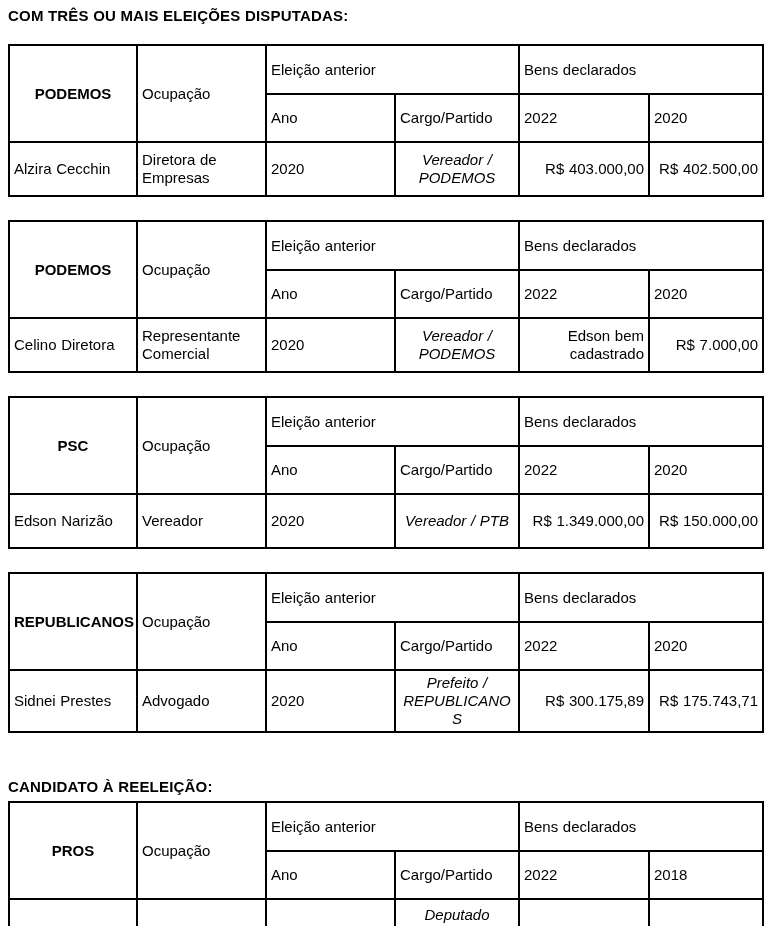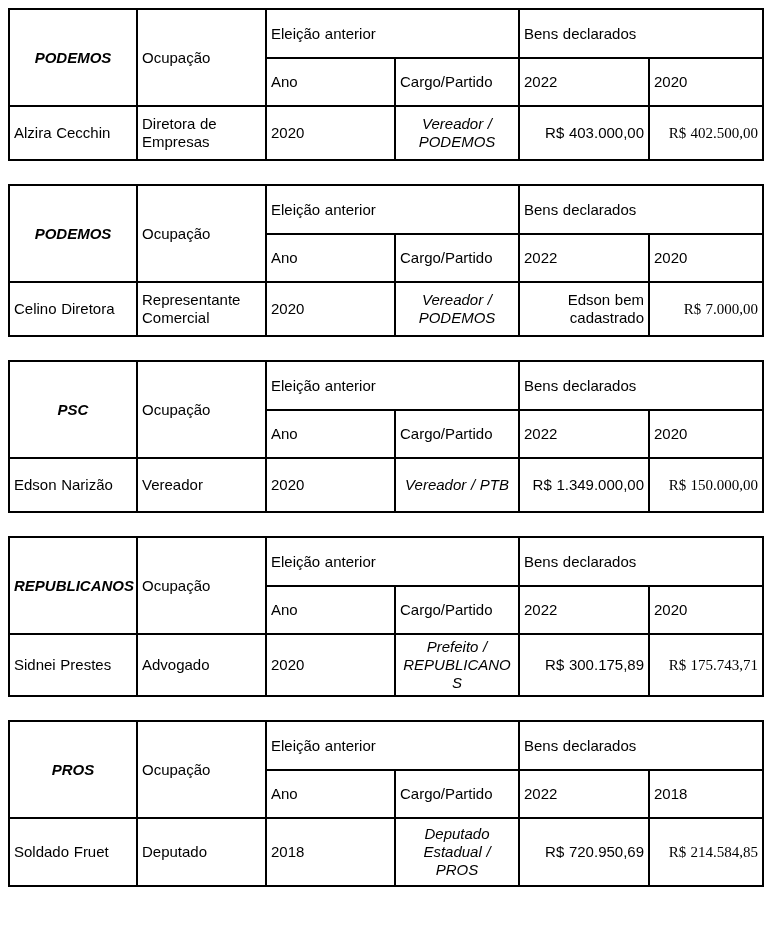--- a/index.html
+++ b/index.html
@@ -52,21 +52,20 @@
   col.col5 { width: 130px; }
   col.col6 { width: 114px; }
 
   tr.r-head1 td { height: 43px; }
   tr.r-head2 td { height: 42px; }
   tr.r-data  td { height: 48px; }
 
   .c-party {
     font-weight: bold;
     text-align: center;
-    font-style: italic;
   }
   .c-center { text-align: left; }
   .c-left {
     text-align: left;
     padding-left: 8px;
     border-radius: 9px;
   }
   .c-office {
     text-align: center;
     overflow-wrap: anywhere;
@@ -74,27 +73,27 @@
     padding: 2px 10px;
     font-style: italic;
   }
   .c-m1 {
     text-align: right;
     padding: 2px 9px 2px 7px;
   }
   .c-m2 {
     text-align: right;
     padding: 2px 5px 2px 4px;
-    font-family: Liberation Serif, serif;
   }
 </style>
 </head>
 <body>
 
 <div class="page">
+  <h2 class="section-heading">COM TRÊS OU MAIS ELEIÇÕES DISPUTADAS:</h2>
   <div class="table-group">
   <table class="candidate-table">
     <colgroup>
       <col class="col1">
           <col class="col2">
           <col class="col3">
       <col class="col4">
           <col class="col5">
           <col class="col6">
     </colgroup>
@@ -214,20 +213,21 @@
         <td class="c-left">Sidnei Prestes</td>
         <td class="c-left">Advogado</td>
         <td class="c-center">2020</td>
         <td class="c-office">Prefeito / REPUBLICANOS</td>
         <td class="c-m1">R$ 300.175,89</td>
         <td class="c-m2">R$ 175.743,71</td>
       </tr>
     </tbody>
   </table>
 </div>
+  <h2 class="section-heading second">CANDIDATO À REELEIÇÃO:</h2>
   <div class="table-group">
   <table class="candidate-table">
     <colgroup>
       <col class="col1">
           <col class="col2">
           <col class="col3">
       <col class="col4">
           <col class="col5">
           <col class="col6">
     </colgroup>

